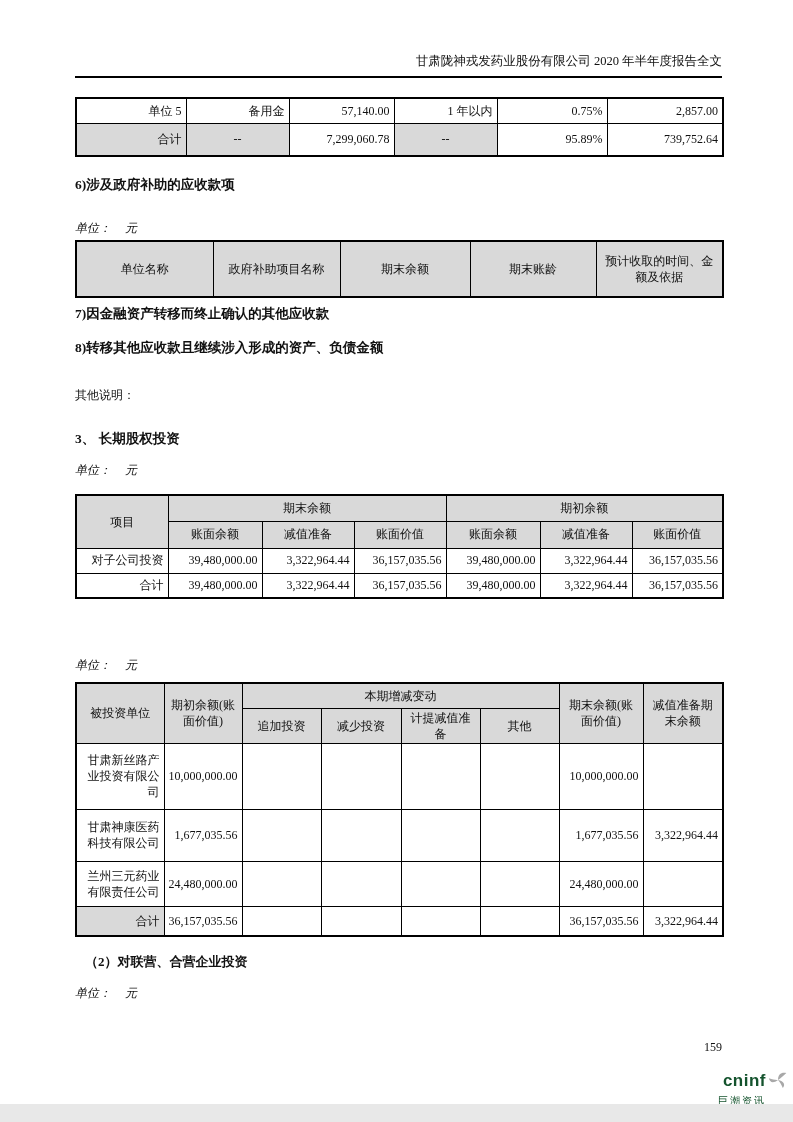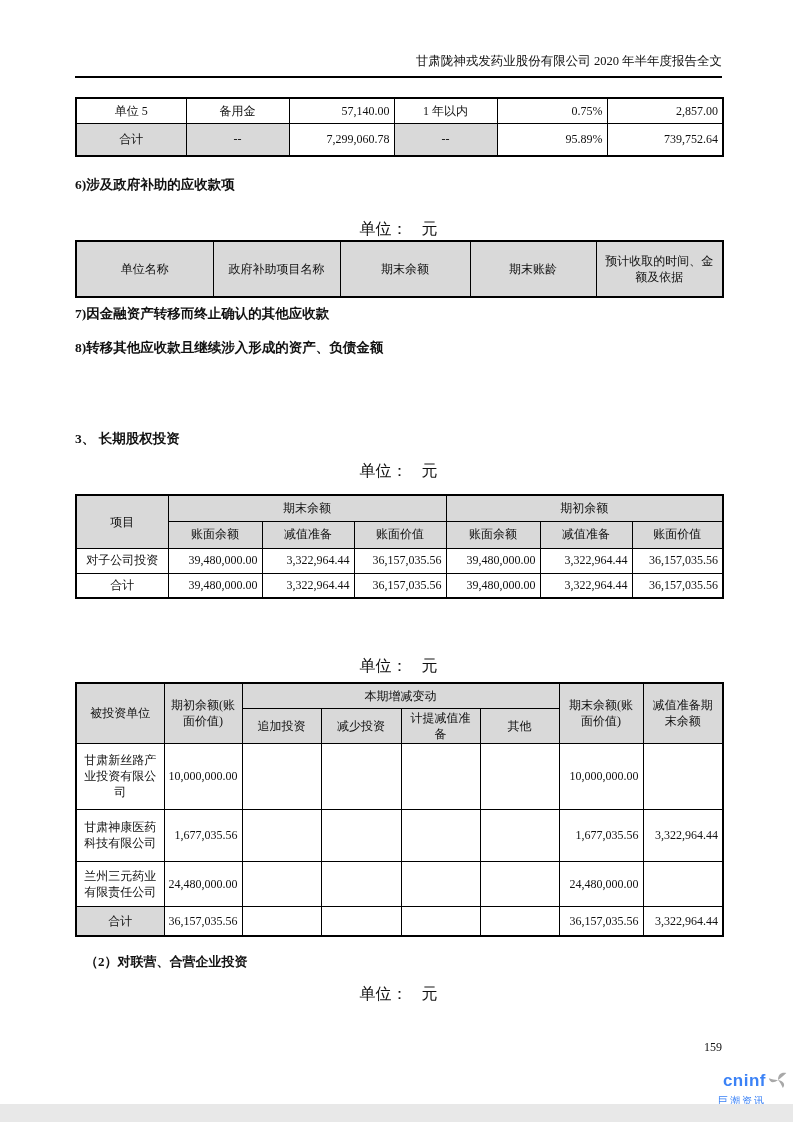--- a/index.html
+++ b/index.html
@@ -35,38 +35,38 @@
   .tb th, .tb td {
     border:1px solid #000;
     padding:1px 4px;
     font-weight:normal;
     line-height:1.35;
     overflow:hidden;
   }
   .tb th { text-align:center; vertical-align:middle; background:#d9d9d9; }
   .tb td { vertical-align:middle; }
   .num { text-align:right; }
-  .lbl { text-align:center; }
+  .lbl { text-align:right; }
   .ctr { text-align:center; }
   .gray { background:#d9d9d9; }
 
   
   .h-bold { font-weight:bold; font-size:13.5px; line-height:17px; }
   .h-sub  { font-weight:bold; font-size:13px;  line-height:17px; padding-left:10px; }
   .note   { font-size:12px; line-height:15px; }
 
-  .unit-note { text-align:center; font-size:16px; line-height:15px; }
+  .unit-note { text-align:left; font-size:12px; line-height:15px;font-style:italic; }
   .unit-note .gap { margin-left:14px; }
 
   .page-number { top:1040px; text-align:right; font-size:12px; }
 
   
   .footer {
     top:1070px; right:5px; position:absolute;
-    text-align:right; color:#3b82f6;
+    text-align:right; color:#14532d;
     font-family:"Liberation Sans","DejaVu Sans",sans-serif;
     line-height:1.1;
   }
   .footer .brand-line { display:flex; align-items:center; justify-content:flex-end; }
   .footer .brand { font-weight:bold; font-size:17px; letter-spacing:0.5px; }
   .footer .cn { font-size:10px; letter-spacing:2px; margin-top:1px; margin-right:22px; }
   .footer .url { font-size:10.5px; margin-top:0; }
   .swirl { margin-left:2px; }
 </style>
 </head>
@@ -127,20 +127,21 @@
       <th>政府补助项目名称</th>
       <th>期末余额</th>
       <th>期末账龄</th>
       <th>预计收取的时间、金额及依据</th>
     </tr>
   </tbody>
     </table>
 
   <div class="abs content-x h-bold" style="top:305px;">7)因金融资产转移而终止确认的其他应收款</div>
   <div class="abs content-x h-bold" style="top:339px;">8)转移其他应收款且继续涉入形成的资产、负债金额</div>
+  <div class="abs content-x note" style="top:388px;">其他说明：</div>
   <div class="abs content-x h-bold" style="top:430px;">3、 长期股权投资</div>
 
   <div class="abs content-x unit-note" style="top:463px;">
     <span>单位：</span><span class="gap">元</span>
   </div>
 
   <table class="tb abs content-x" style="top:494px;">
     <colgroup>
       <col style="width:92px">
         <col style="width:94px">

